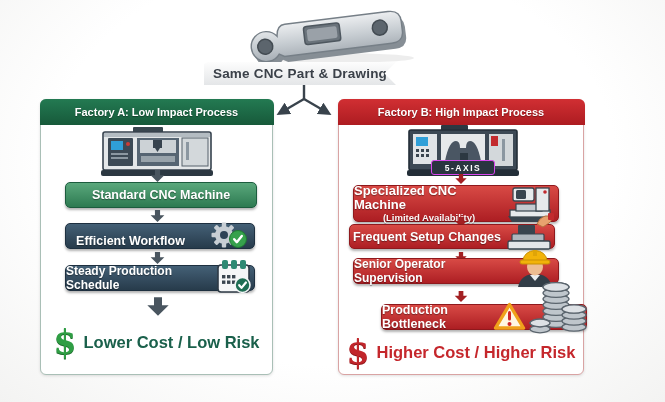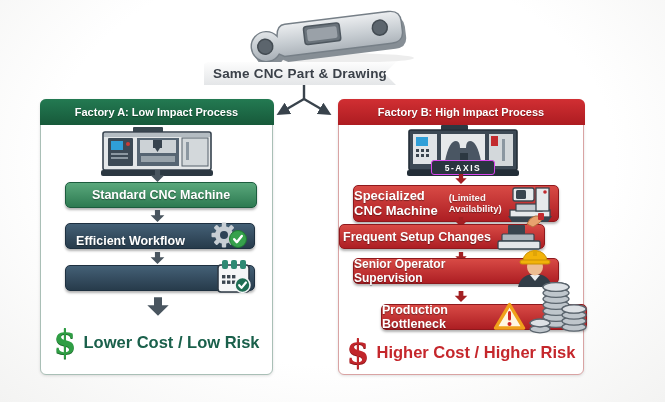--- a/index.html
+++ b/index.html
@@ -36,21 +36,21 @@
 
   
   .step{
     position:absolute;border-radius:5px;display:flex;align-items:center;justify-content:center;
     color:#fff;font-weight:bold;font-size:12.5px;text-shadow:0 1px 1px rgba(0,0,0,.4);
     box-shadow:0 2px 2.5px rgba(0,0,0,.30);
   }
   .step-green{background:linear-gradient(180deg,#5aa87c,#2d7a51);border:1.5px solid #1c5c3e;}
   .step-slate{background:linear-gradient(180deg,#446076,#273b4b);border:1.5px solid #1e3040;}
   .step-red{background:linear-gradient(180deg,#d84a45,#ad1e23);border:1.5px solid #8f191d;}
-  .two-line{flex-direction:row;line-height:1.1;justify-content:center;}
+  .two-line{flex-direction:column;line-height:1.1;justify-content:center;}
   .sub{font-size:9.5px;font-weight:bold;opacity:.95;}
 
   .arr{position:absolute;}
   .outcome{position:absolute;display:flex;align-items:center;justify-content:center;gap:7px;}
   .dollar{font-family:"DejaVu Serif",serif;font-weight:bold;font-size:33px;line-height:1;}
   .dollar-a{color:#2f9e44;text-shadow:0 1px 0 #1d6b2c;}
   .dollar-b{color:#c1262b;text-shadow:0 1px 0 #8c1418;}
   .out-label-a{color:#1a604b;font-size:16.5px;font-weight:bold;}
   .out-label-b{color:#c5272c;font-size:16.5px;font-weight:bold;}
 
@@ -153,20 +153,21 @@
       <circle cx="30" cy="19" r="8.5" fill="#36a14c" stroke="#1f7a33" stroke-width="1"></circle>
       <path d="M26.2 19.2 l2.6 3 l5-6.2" stroke="#fff" stroke-width="2.4" fill="none" stroke-linecap="round" stroke-linejoin="round"></path>
     </svg>
   </div>
 
   <svg class="arr" style="left:108px;top:152px;width:17px;height:12px;" viewBox="0 0 18 14">
     <path d="M6 0h6v6h5l-8 8-8-8h5z" fill="#49555f"></path>
   </svg>
 
   <div class="step step-slate" style="left:24px;top:165px;width:190px;height:26px;padding-right:38px;box-sizing:border-box;font-size:12px;">
+    <span>Steady Production Schedule</span>
     <svg class="box-icon" style="right:2px;top:-8px;width:36px;height:38px;" viewBox="0 0 36 38">
       <rect x="2" y="7" width="31" height="27" rx="3" fill="#f4f6f7" stroke="#2e3a45" stroke-width="1.6"></rect>
       <rect x="6" y="2" width="6" height="9" rx="2" fill="#2e8a74"></rect>
       <rect x="15" y="2" width="6" height="9" rx="2" fill="#2e8a74"></rect>
       <rect x="24" y="2" width="6" height="9" rx="2" fill="#2e8a74"></rect>
       <g fill="#39454f">
         <rect x="6" y="17" width="3.4" height="3.4"></rect>
           <rect x="11" y="17" width="3.4" height="3.4"></rect>
           <rect x="16" y="17" width="3.4" height="3.4"></rect>
         <rect x="6" y="22.5" width="3.4" height="3.4"></rect>
@@ -229,21 +230,21 @@
       <rect x="9" y="4" width="21" height="13" rx="2" fill="#e7eaec" stroke="#39454f" stroke-width="1.3"></rect>
       <rect x="12" y="6" width="10" height="9" rx="1.5" fill="#39454f"></rect>
       <circle cx="41" cy="8" r="1.8" fill="#c22a2e"></circle>
     </svg>
   </div>
 
   <svg class="arr" style="left:114px;top:117px;width:16px;height:10px;" viewBox="0 0 18 14">
     <path d="M6 0h6v6h5l-8 8-8-8h5z" fill="#a32023"></path>
   </svg>
 
-  <div class="step step-red" style="left:0;top:124px;width:206px;height:25px;padding-right:50px;box-sizing:border-box;">
+  <div class="step step-red" style="left:10px;top:124px;width:206px;height:25px;padding-right:50px;box-sizing:border-box;">
     <span>Frequent Setup Changes</span>
     <svg class="box-icon" style="right:0px;top:-12px;width:48px;height:37px;" viewBox="0 0 48 37">
       <path d="M34 6 q6 -5 10 -2 q3 3 -1 6 l-6 4 -6-3 Z" fill="#e8a26e" stroke="#b5713f" stroke-width="1"></path>
       <rect x="42" y="0" width="6" height="7" rx="1" fill="#c22a2e"></rect>
       <rect x="12" y="12" width="17" height="10" rx="1" fill="#39454f"></rect>
       <rect x="6" y="21" width="32" height="7" rx="1" fill="#aeb6bd" stroke="#39454f" stroke-width="1.2"></rect>
       <rect x="2" y="28" width="42" height="8" rx="1.5" fill="#e3e6e9" stroke="#39454f" stroke-width="1.3"></rect>
     </svg>
   </div>
 

